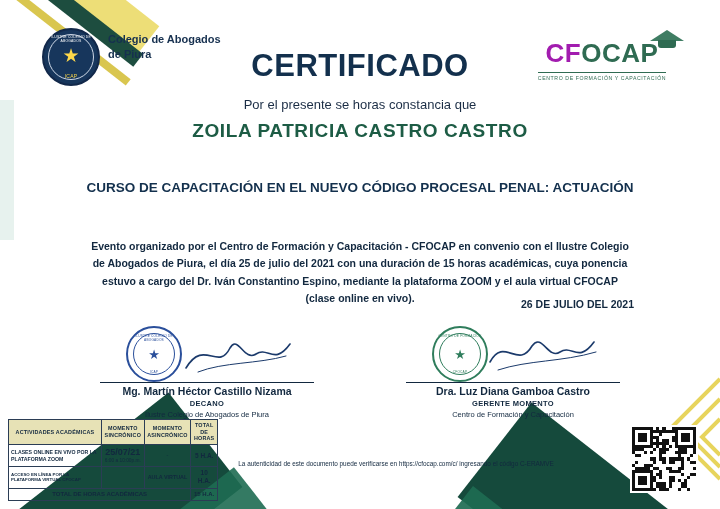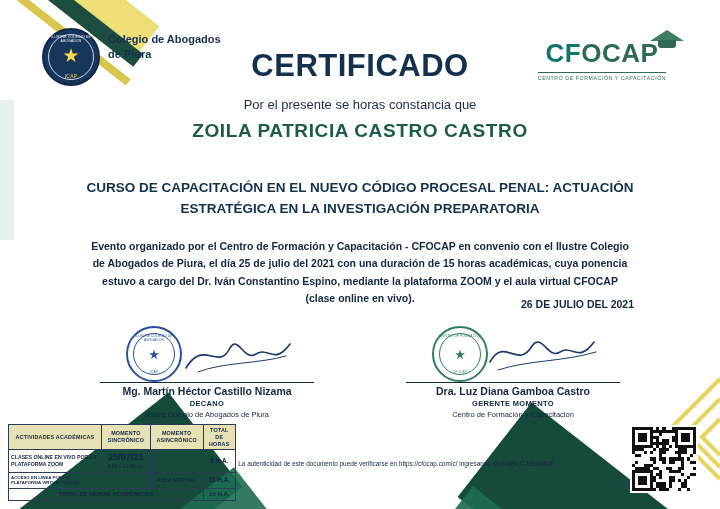--- a/index.html
+++ b/index.html
@@ -189,21 +189,21 @@
     border-radius: 0 0 3px 3px;
   }
   .cfocap .word {
     font-size: 26px;
     font-weight: 700;
     color: #2f6b52;
     letter-spacing: .5px;
     line-height: 1;
     margin-top: 16px;
   }
-  .cfocap .word .c-blue { color: #0f766e; text-align: right; }
+  .cfocap .word .c-blue { color: #a21caf; text-align: right; }
   .cfocap .sub {
     font-size: 5.2px;
     color: #2f6b52;
     letter-spacing: .6px;
     margin-top: 4px;
     border-top: 1px solid #2f6b52;
     padding-top: 2px;
     display: inline-block;
   }
 
@@ -336,21 +336,21 @@
     top: 84px; left: 0; right: 0;
     font-size: 7.5px;
     color: #12283f;
   }
 
   
   table.hours {
     position: absolute;
     left: 8px;
     bottom: 8px;
-    width: 228px;
+    width: 210px;
     border-collapse: collapse;
     font-size: 5.6px;
     color: #12283f;
   }
   table.hours th, table.hours td {
     border: 1px solid #2b3d55;
     padding: 2px 2px;
     text-align: center;
     vertical-align: middle;
     line-height: 1.25;
@@ -458,21 +458,20 @@
       <div class="word"><span class="c-blue">CF</span><span>OCAP</span></div>
       <div class="sub">CENTRO DE FORMACIÓN Y CAPACITACIÓN</div>
     </div>
   </div>
 
   <div class="title">CERTIFICADO</div>
   <div class="line-sub">Por el presente se horas constancia que</div>
   <div class="name">ZOILA PATRICIA CASTRO CASTRO</div>
   <div class="course">
     <div>CURSO DE CAPACITACIÓN EN EL NUEVO CÓDIGO PROCESAL PENAL: ACTUACIÓN</div>
-    <div>ESTRATÉGICA EN LA INVESTIGACIÓN PREPARATORIA</div>
   </div>
   <div class="body-text">Evento organizado por el Centro de Formación y Capacitación - CFOCAP en convenio con el Ilustre Colegio de Abogados de Piura, el día 25 de julio del 2021 con una duración de 15 horas académicas, cuya ponencia estuvo a cargo del Dr. Iván Constantino Espino, mediante la plataforma ZOOM y el aula virtual CFOCAP (clase online en vivo).</div>
   <div class="date">26 DE JULIO DEL 2021</div>
 
   <div class="sig left">
     <div class="seal blue">
       <div class="ring"></div>
       <div class="seal-t">ILUSTRE COLEGIO DE ABOGADOS</div>
       <div class="seal-core">★</div>
       <div class="seal-b">ICAP</div>

